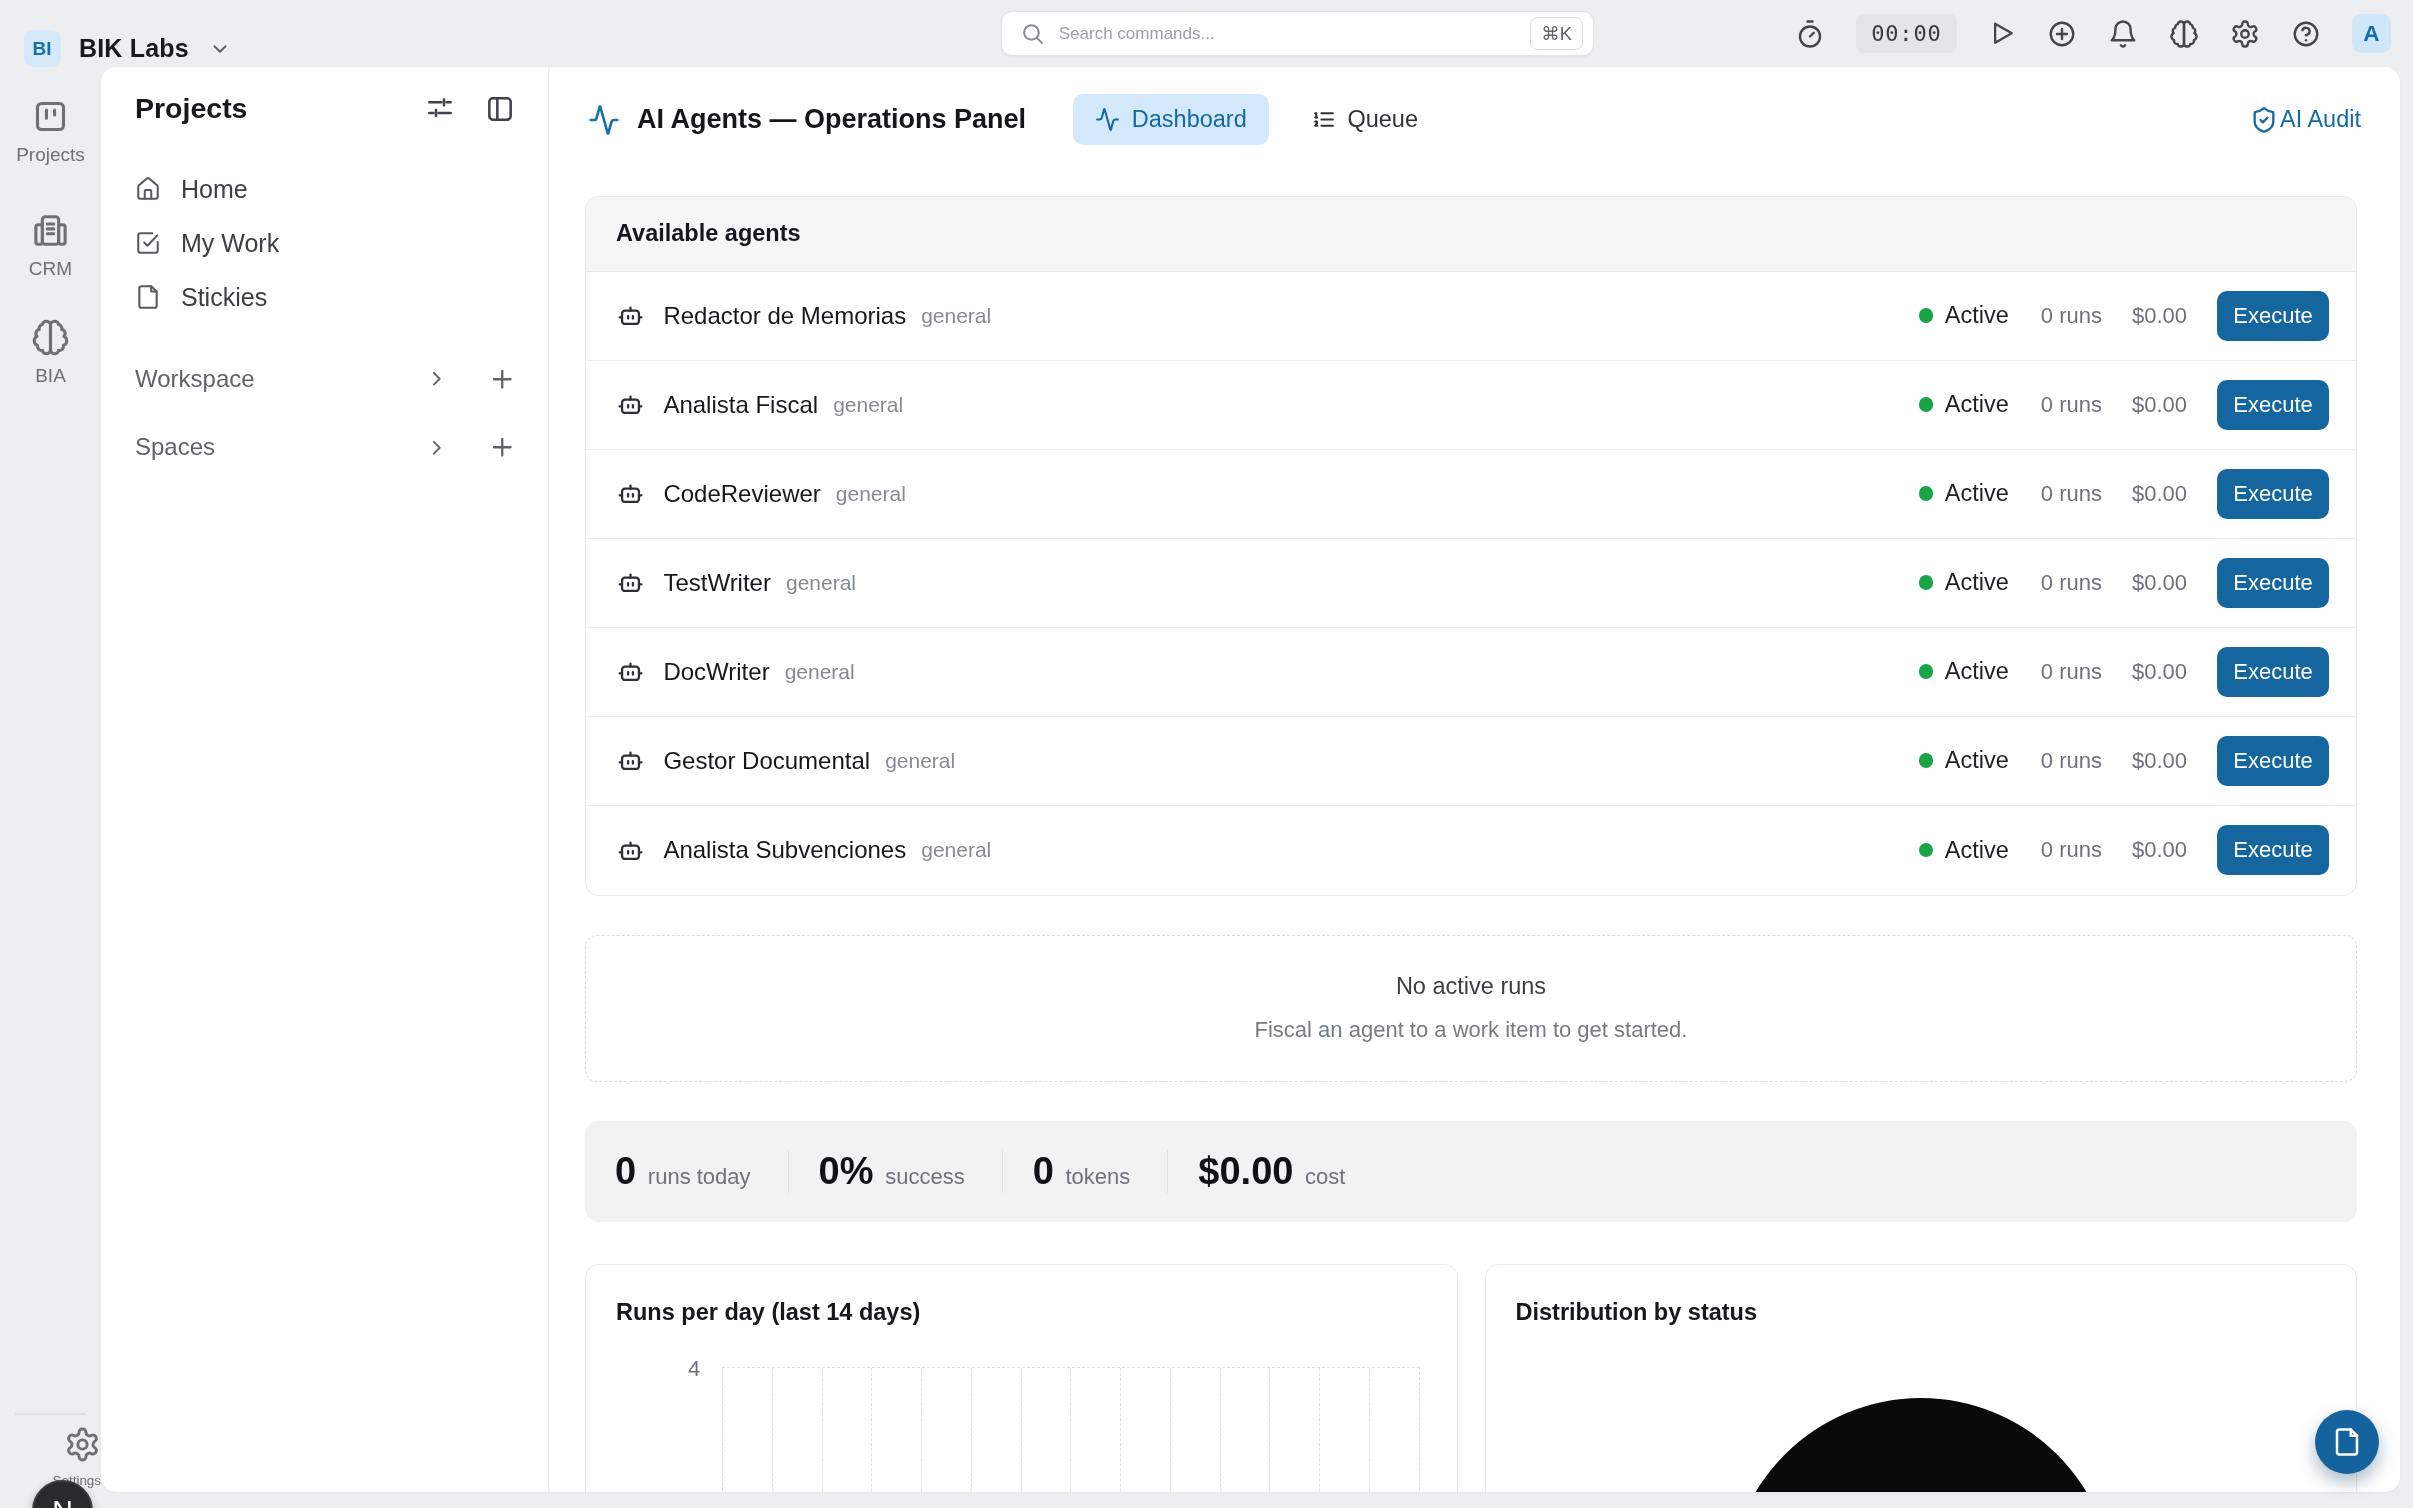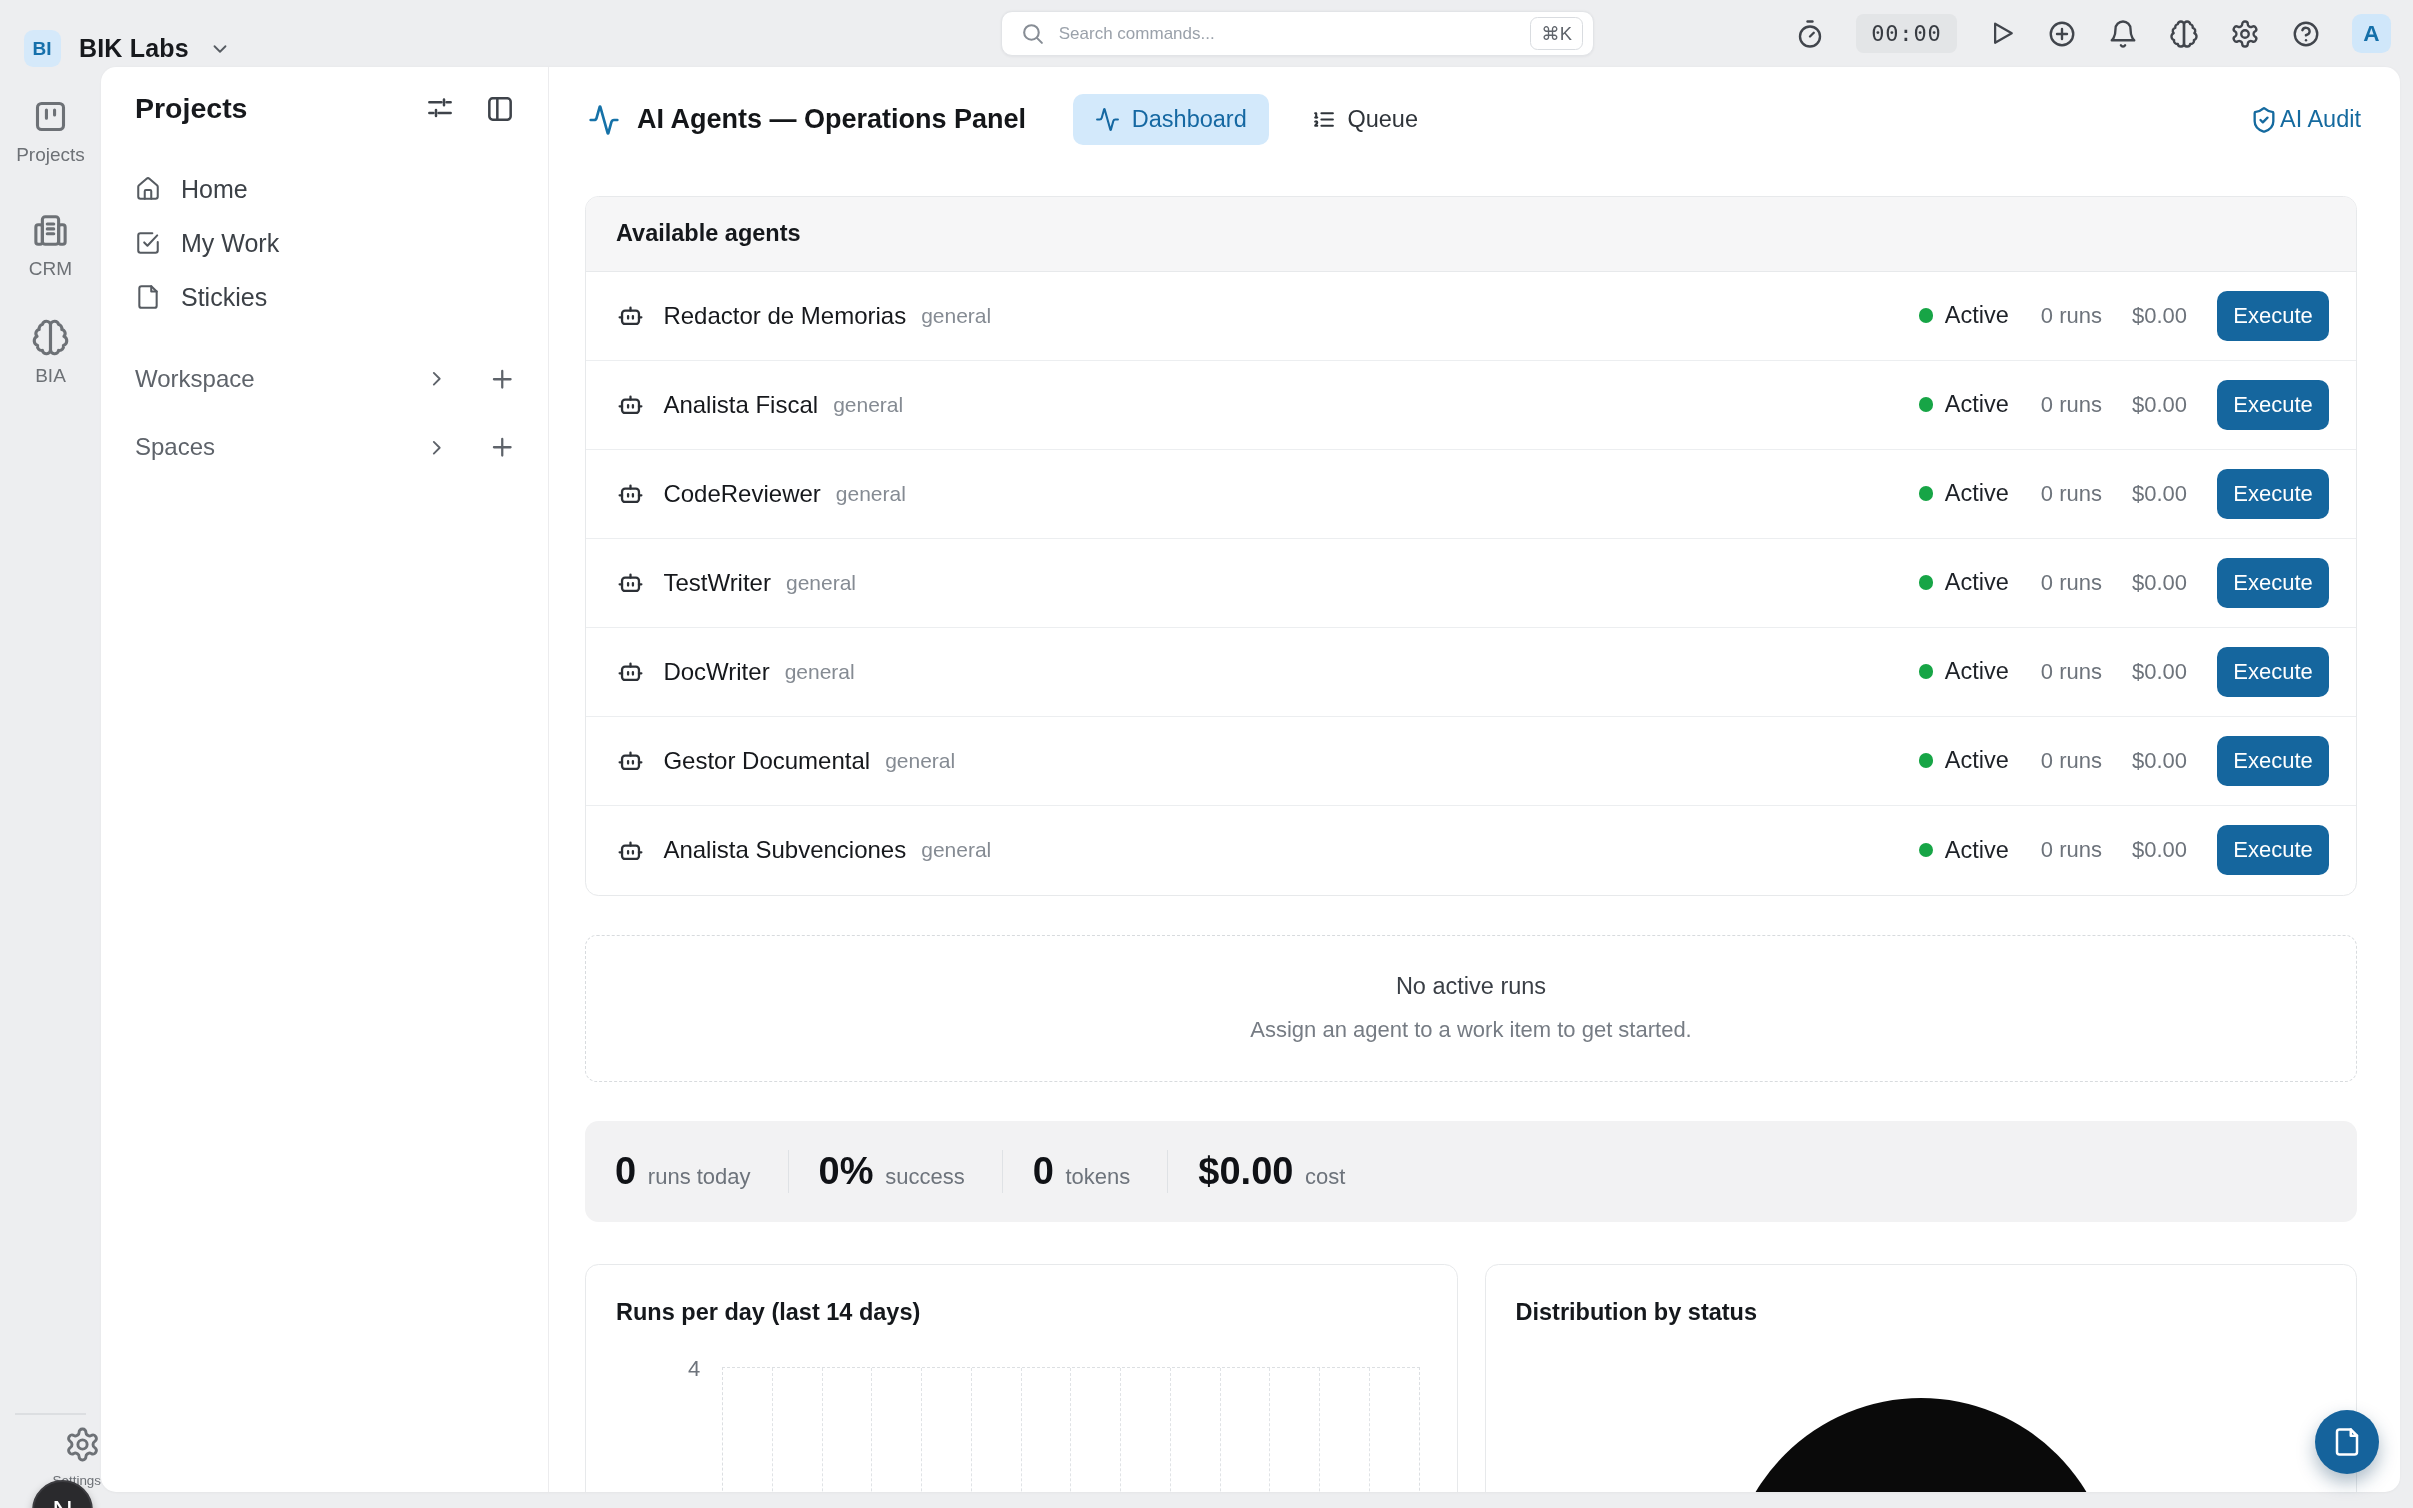--- a/index.html
+++ b/index.html
@@ -508,21 +508,21 @@
       <span class="a-runs">0 runs</span>
       <span class="a-cost">$0.00</span>
       <button class="exec-btn">Execute</button>
     </span>
   </div>
 </div>
       </div>
 
       <div class="empty-box">
         <div class="empty-title">No active runs</div>
-        <div class="empty-sub">Assign an agent to a work item to get started.</div>
+        <div class="empty-sub">Fiscal an agent to a work item to get started.</div>
       </div>
 
       <div class="stats">
         <div class="stat">
           <span class="v">0</span>
           <span class="l">runs today</span>
         </div>
         <div class="stat">
           <span class="v">0%</span>
           <span class="l">success</span>

